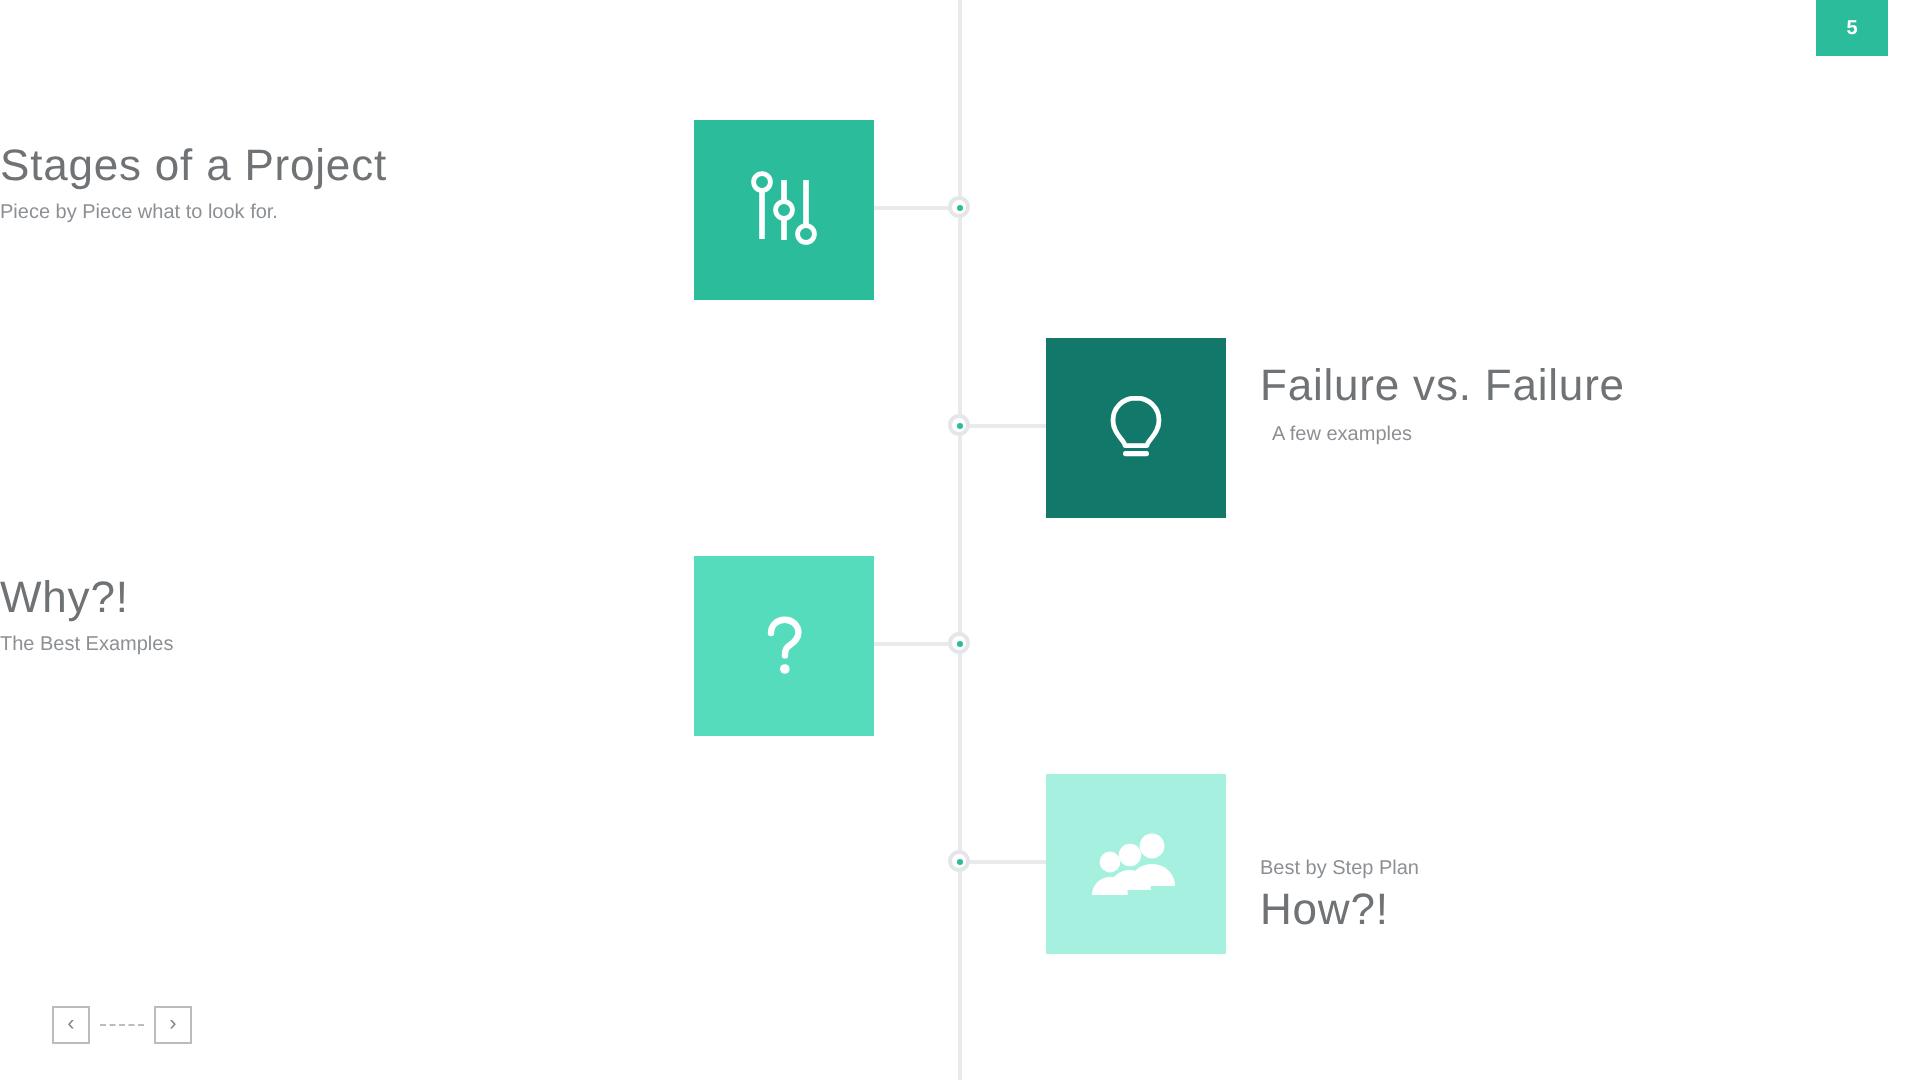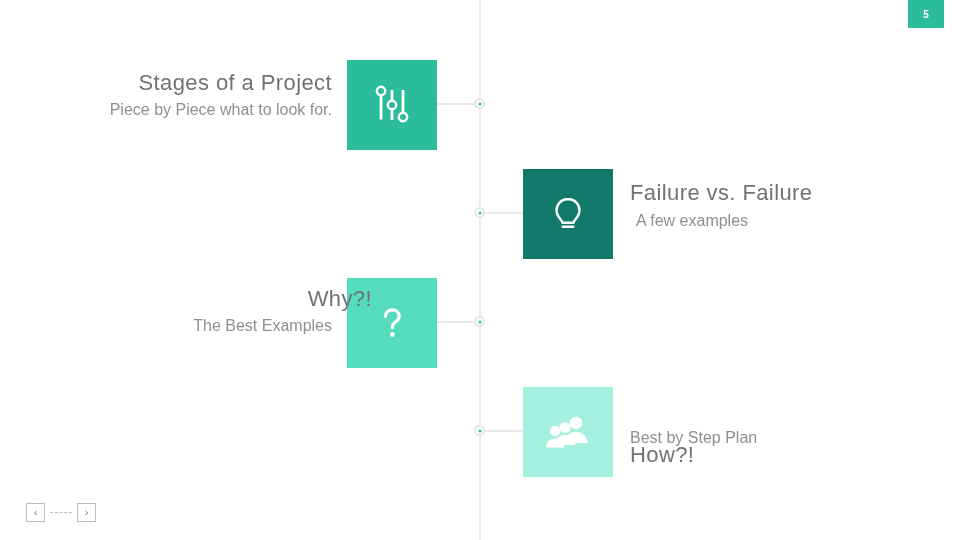--- a/index.html
+++ b/index.html
@@ -84,24 +84,24 @@
     position: absolute;
     color: #6f7376;
     font-size: 22px;
     font-weight: normal;
     letter-spacing: 0.4px;
     white-space: nowrap;
   }
   .item-sub {
     position: absolute;
     color: #8c9094;
-    font-size: 16px;
+    font-size: 10px;
     white-space: nowrap;
   }
-  .align-right { text-align: right; }
+  .align-right { }
 
   
   .nav {
     position: absolute;
     left: 26px;
     top: 503px;
     display: flex;
     align-items: center;
     gap: 0;
   }
@@ -171,21 +171,21 @@
 
 <div class="tile" style="left:347px; top:278px; background:#55dcbd;">
   <span>
     <svg width="42" height="42" viewBox="0 0 42 42" fill="none">
       <path d="M14.5 14.5c0-3.9 3-6.6 6.8-6.6 3.9 0 6.9 2.6 6.9 6.3 0 3.1-1.9 4.7-4.1 6.2-1.9 1.3-2.6 2.3-2.6 4.2v1.1" stroke="#ffffff" stroke-width="3.2" fill="none" stroke-linecap="round"></path>
       <circle cx="21.4" cy="32.5" r="2.4" fill="#ffffff"></circle>
     </svg>
   </span>
 </div>
 
-<div class="item-title align-right" style="left:0; top:286px; width:332px;padding-left:40px;">Why?!</div>
+<div class="item-title align-right" style="left:0; top:286px; width:332px;">Why?!</div>
 <div class="item-sub align-right" style="left:0; top:317px; width:332px;">The Best Examples</div>
 
 <div class="connector" style="left:481px; top:430px; width:44px;"></div>
 <div class="node-dot" style="left:474px; top:425px;"></div>
 
 <div class="tile" style="left:523px; top:387px; background:#a6f0e0;">
   <span>
     <svg width="50" height="44" viewBox="0 0 50 44" fill="none">
 
       <circle cx="33" cy="13" r="6.2" fill="#ffffff"></circle>

